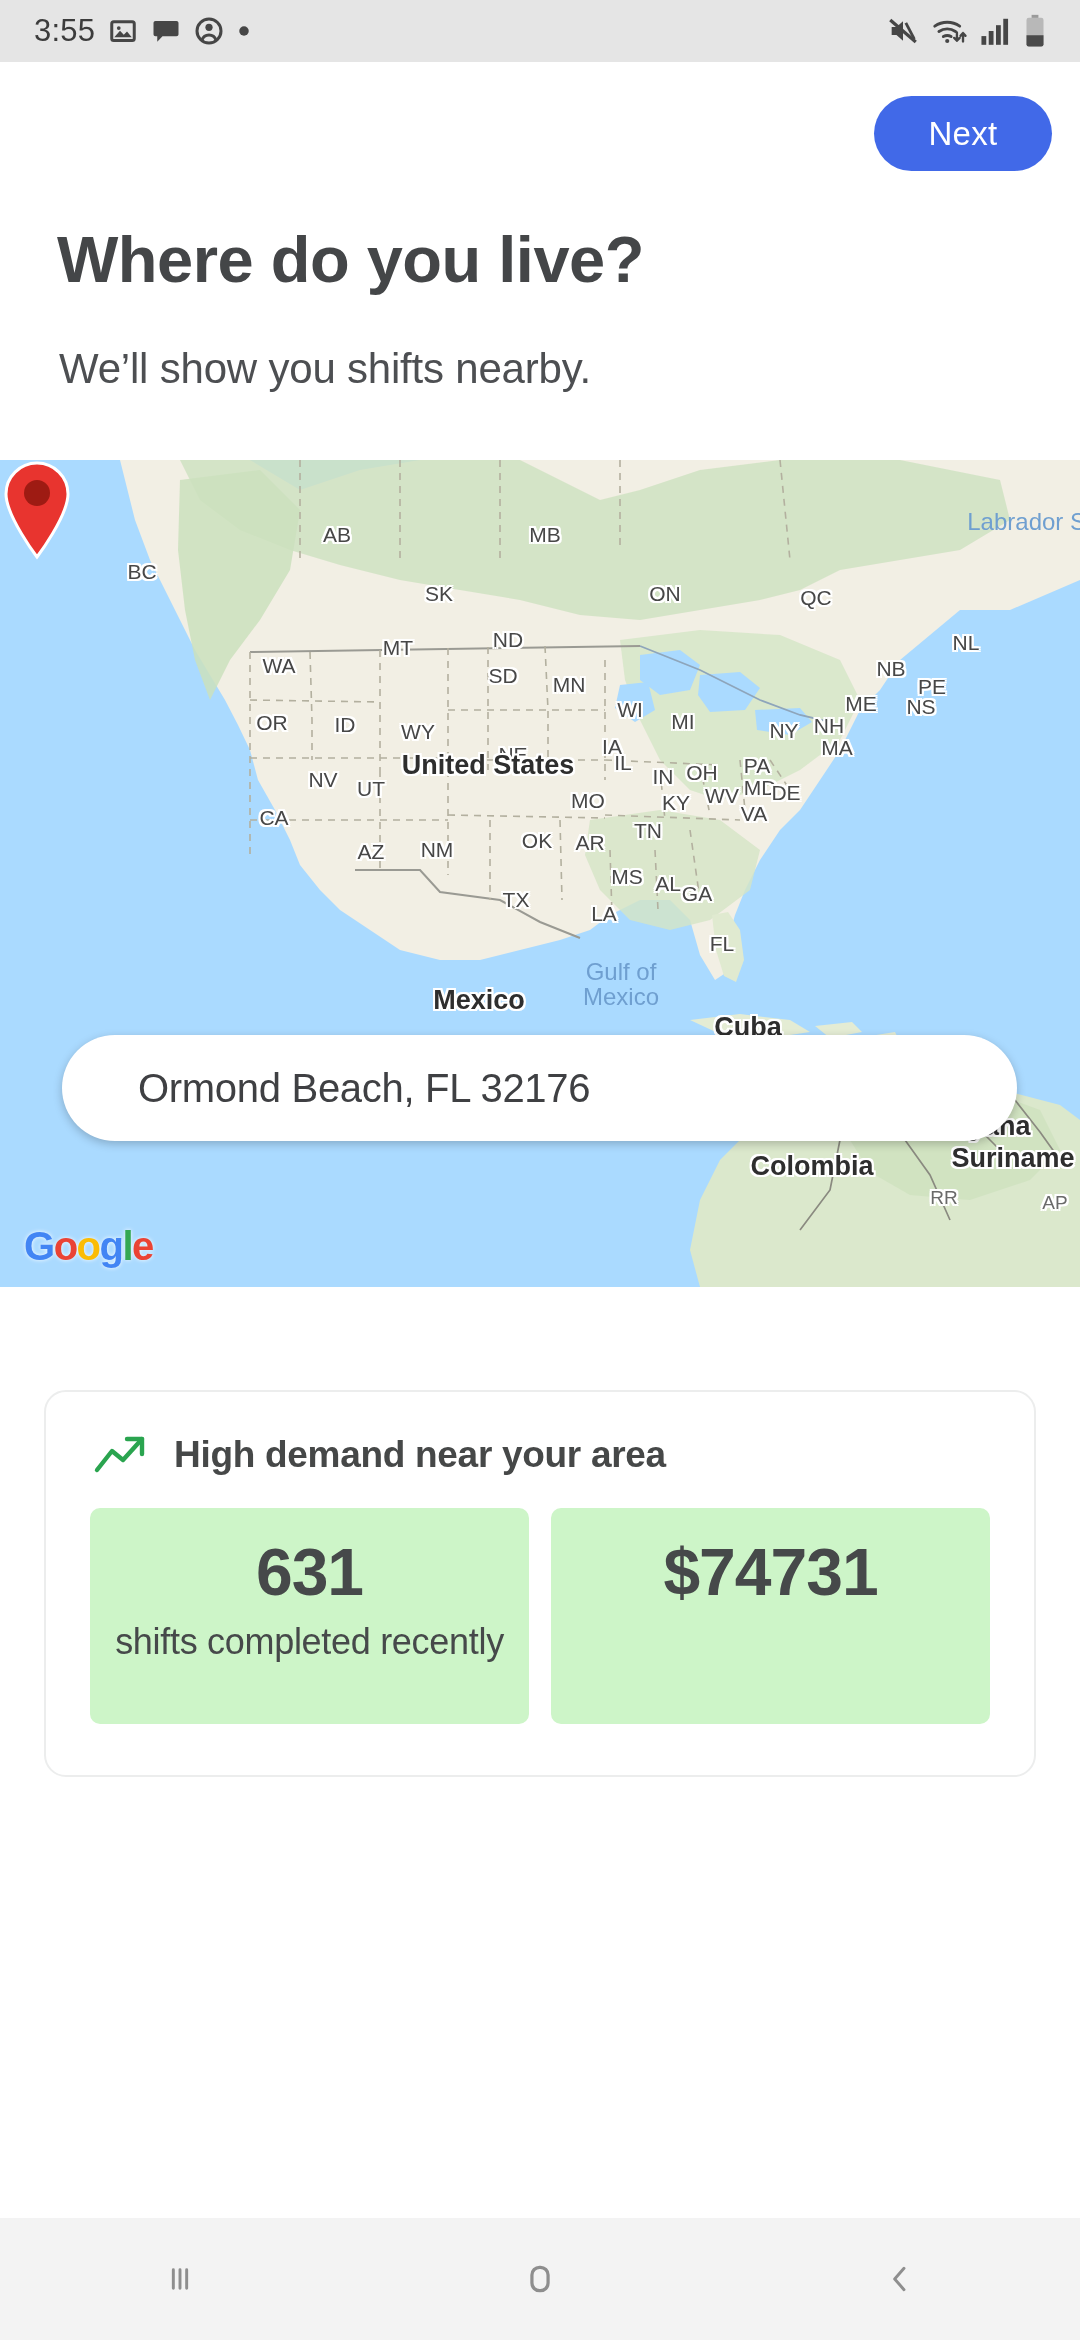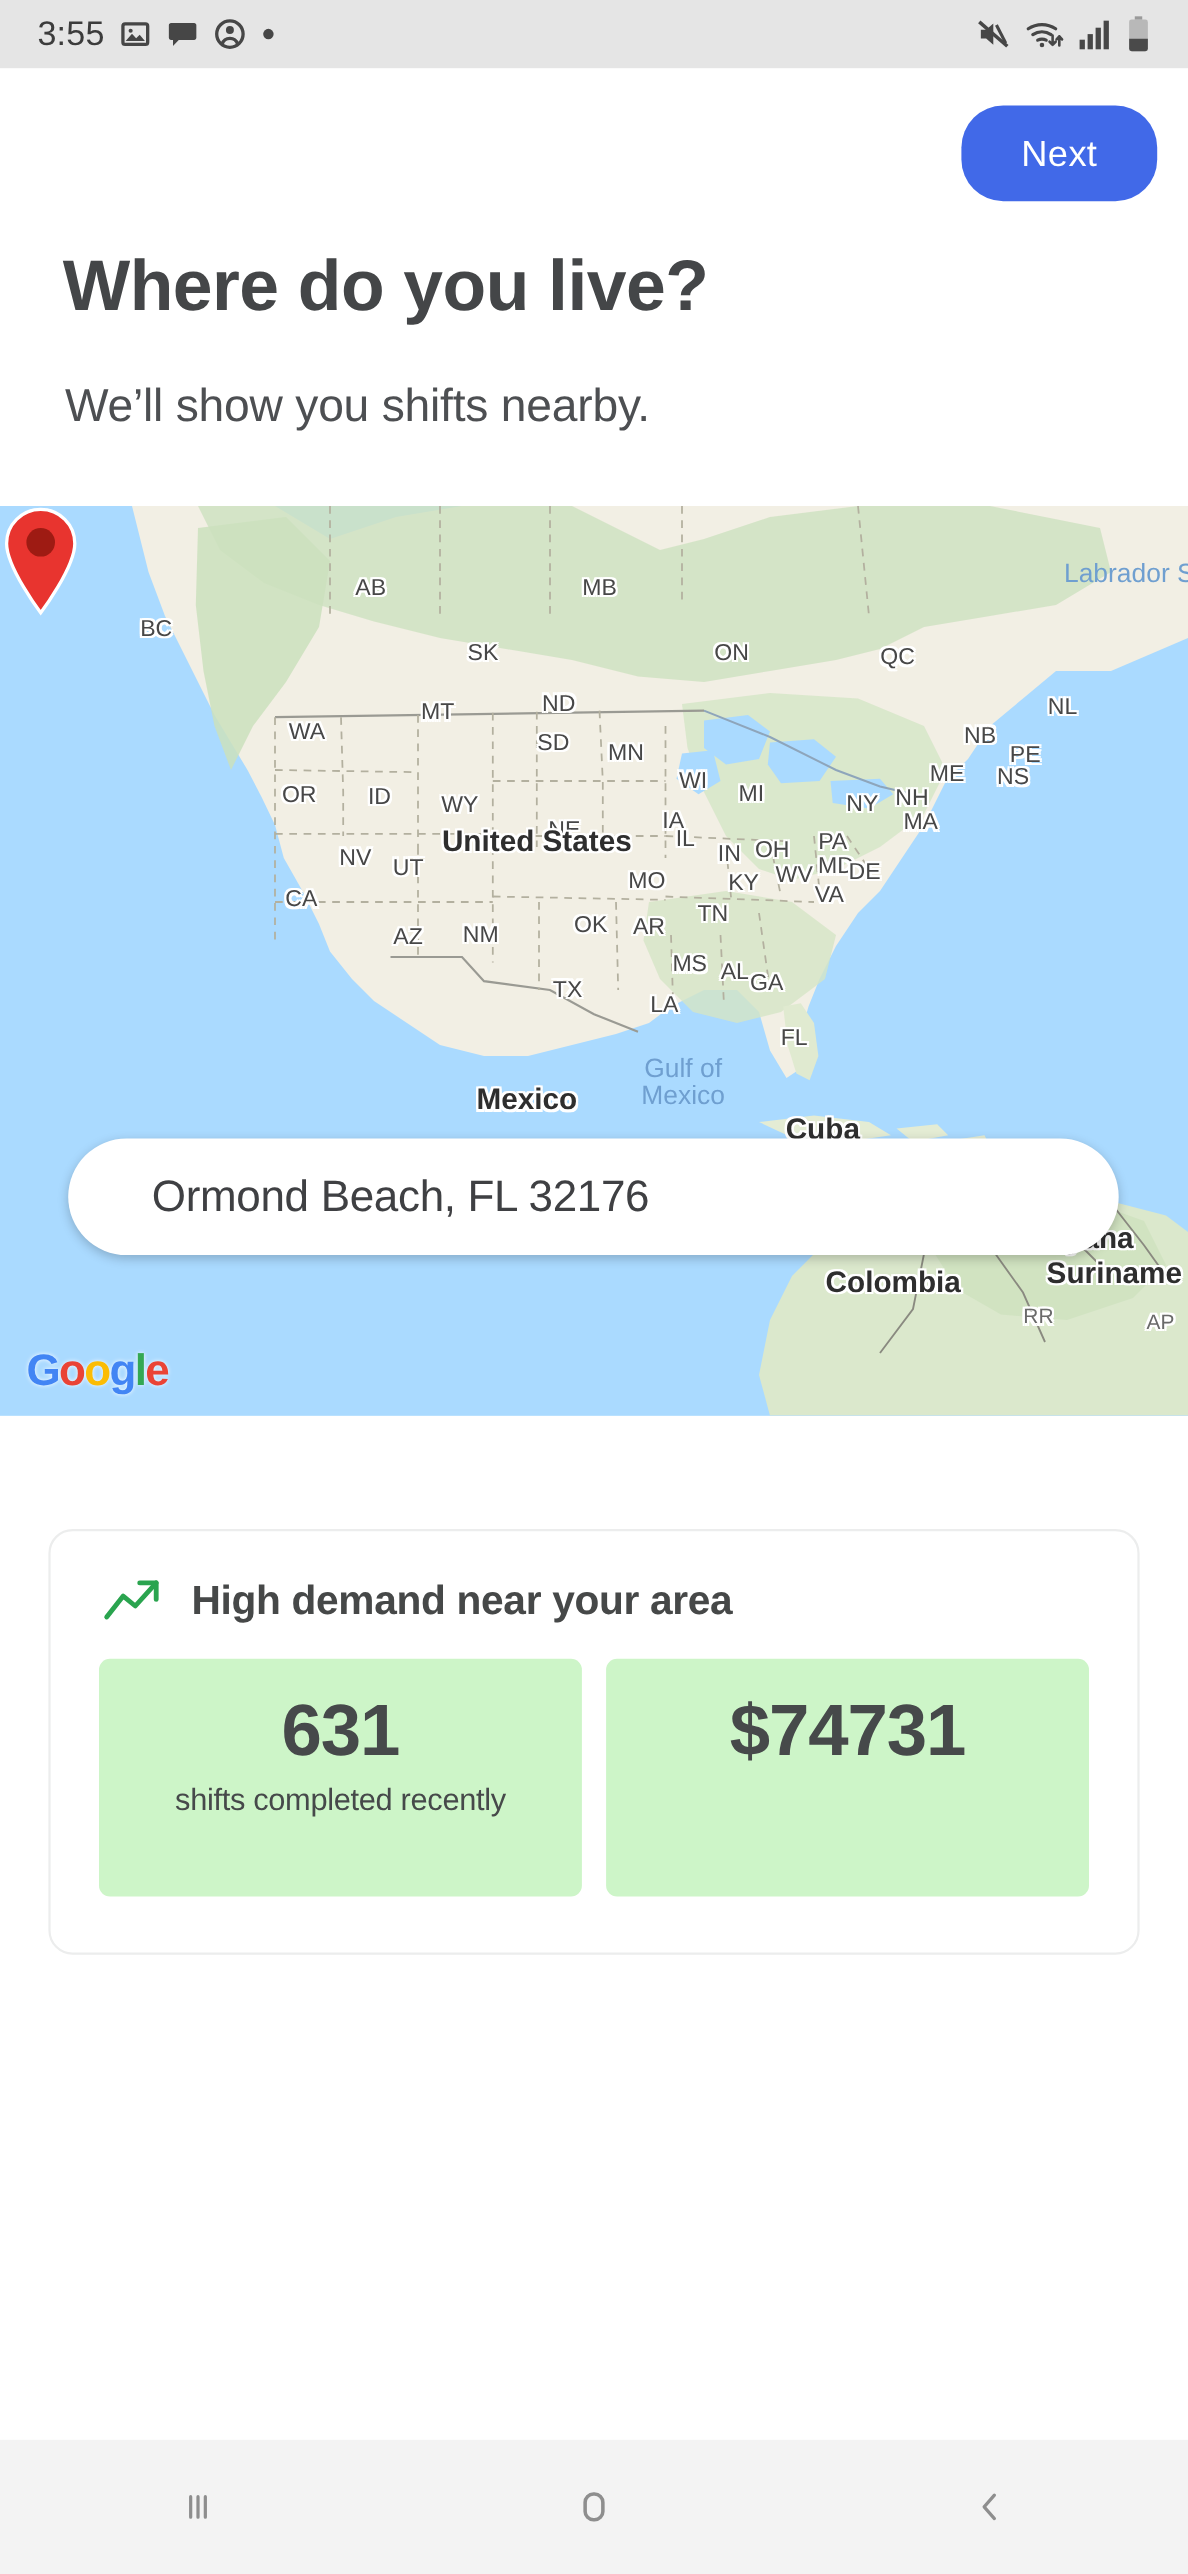--- a/index.html
+++ b/index.html
@@ -18,21 +18,21 @@
     padding:0 34px; background:#e5e5e5;
   }
   .sb-left { display:flex; align-items:center; gap:13px; }
   .sb-time { font-size:31px; color:#3c3c3c; letter-spacing:.2px; }
   .sb-right { display:flex; align-items:center; gap:12px; }
   .ic { display:block; }
 
   
   .next-btn {
     position:absolute; top:96px; right:28px;
-    width:178px; height:87px; border-radius:38px;
+    width:178px; height:75px; border-radius:38px;
     background:#4169e8; border:none;
     color:#fff; font-size:33px; letter-spacing:.3px;
     display:flex; align-items:center; justify-content:center;
     font-family:"Liberation Sans", sans-serif;
   }
 
   
   .title {
     position:absolute; top:222px; left:57px;
     font-size:65px; font-weight:bold; color:#444648; letter-spacing:-.5px;
@@ -102,21 +102,21 @@
   }
   .card-head-text { font-size:37px; font-weight:bold; color:#464848; letter-spacing:-.3px; }
   .stats { display:flex; gap:22px; padding:32px 44px 0 44px; }
   .stat {
     flex:1; height:216px; border-radius:10px; background:#cdf5c8;
     display:flex; flex-direction:column; align-items:center; justify-content:flex-start;
     padding-top:26px;
   }
   .stat-num { font-size:66px; font-weight:bold; color:#46494a; letter-spacing:-1px; }
   .stat-lbl {
-    margin-top:8px; font-size:28px; color:#46494a; text-align:center;
+    margin-top:8px; font-size:36px; color:#46494a; text-align:center;
     line-height:1.32; letter-spacing:-.3px;
   }
 
   
   .navbar {
     position:absolute; bottom:0; left:0; width:1080px; height:122px;
     background:#f3f3f3; display:flex; align-items:center; justify-content:space-around;
   }
   .nav-btn { width:120px; height:100%; display:flex; align-items:center; justify-content:center; }
 </style>

